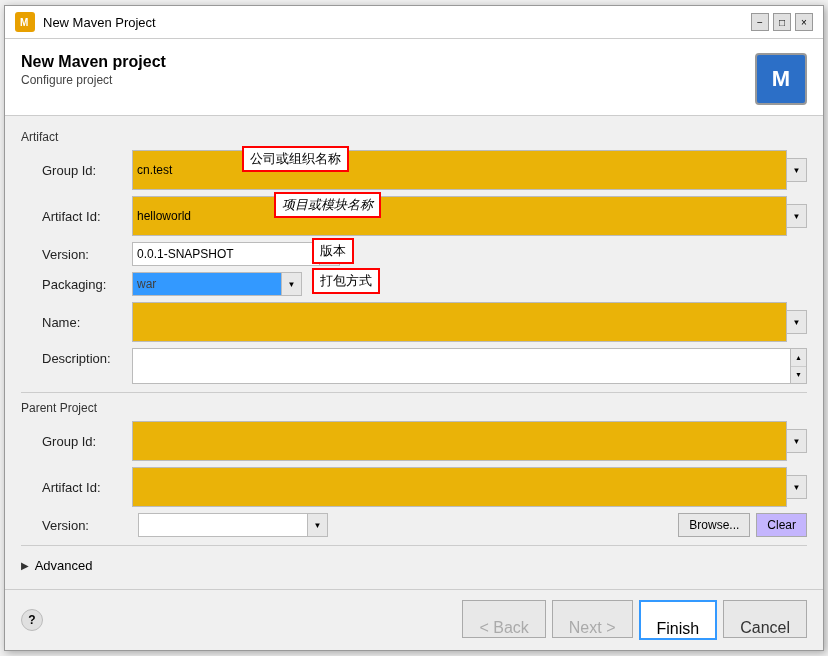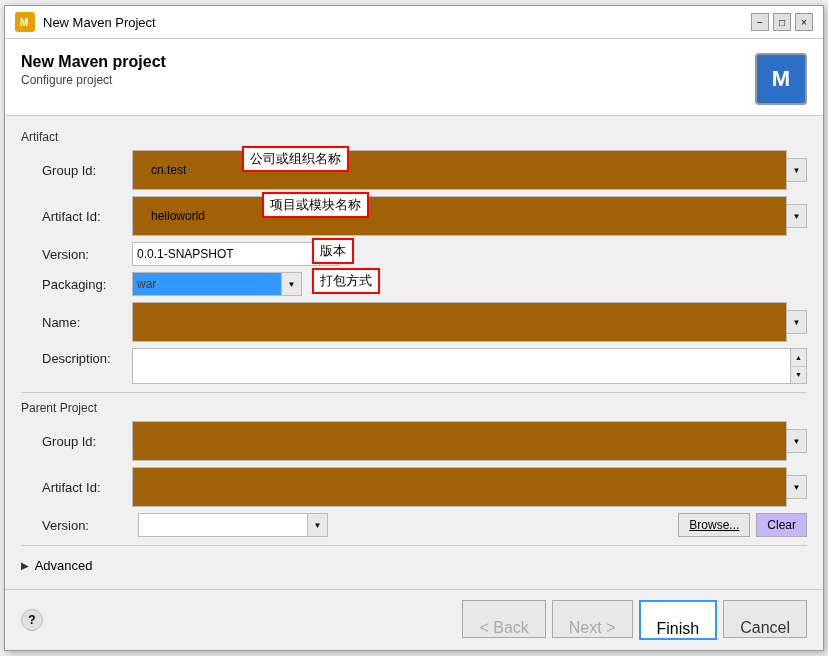--- a/index.html
+++ b/index.html
@@ -126,22 +126,22 @@
     }
     .input-with-arrow {
       display: flex;
       align-items: center;
       flex: 1;
     }
     .input-with-arrow input {
       flex: 1;
       height: 40px;
       border: 1px solid #bbb;
-      background: #a16207;
-      padding: 0 18px;
+      background: #eab308;
+      padding: 0 4px;
       font-size: 12px;
     }
     .dropdown-arrow {
       width: 20px;
       height: 24px;
       border: 1px solid #bbb;
       border-left: none;
       background: #e8e8e8;
       display: flex;
       align-items: center;
@@ -262,21 +262,20 @@
       color: #000;
       font-weight: normal;
     }
     .browse-btn {
       height: 24px;
       padding: 0 10px;
       border: 1px solid #aaa;
       background: #e8e8e8;
       font-size: 12px;
       cursor: pointer;
-      text-decoration: underline;
     }
     .clear-btn {
       height: 24px;
       padding: 0 10px;
       border: 1px solid #aaa;
       background: #c4b5fd;
       font-size: 12px;
       cursor: pointer;
     }
     .parent-version-row {
@@ -325,21 +324,21 @@
       </div>
       <div class="annotation-box" style="top:-4px; left:200px;">公司或组织名称</div>
     </div>
 
     <div class="form-row" style="position:relative;">
       <span class="form-label">Artifact Id:</span>
       <div class="input-with-arrow">
         <input type="text" class="form-input" value="helloworld" style="">
         <div class="dropdown-arrow">▼</div>
       </div>
-      <div class="annotation-box" style="top:-4px; left:220px;">项目或模块名称</div>
+      <div class="annotation-box" style="top:-4px; left:232px;font-style:italic;">项目或模块名称</div>
     </div>
 
     <div class="form-row" style="position:relative;">
       <span class="form-label">Version:</span>
       <div style="display:flex; align-items:center; gap:0;">
         <input type="text" class="form-input" style="width: 188px; flex: 0 0 auto;" value="0.0.1-SNAPSHOT">
         <div class="dropdown-arrow">▼</div>
       </div>
       <div class="annotation-box" style="top:-4px; left:270px;">版本</div>
     </div>

